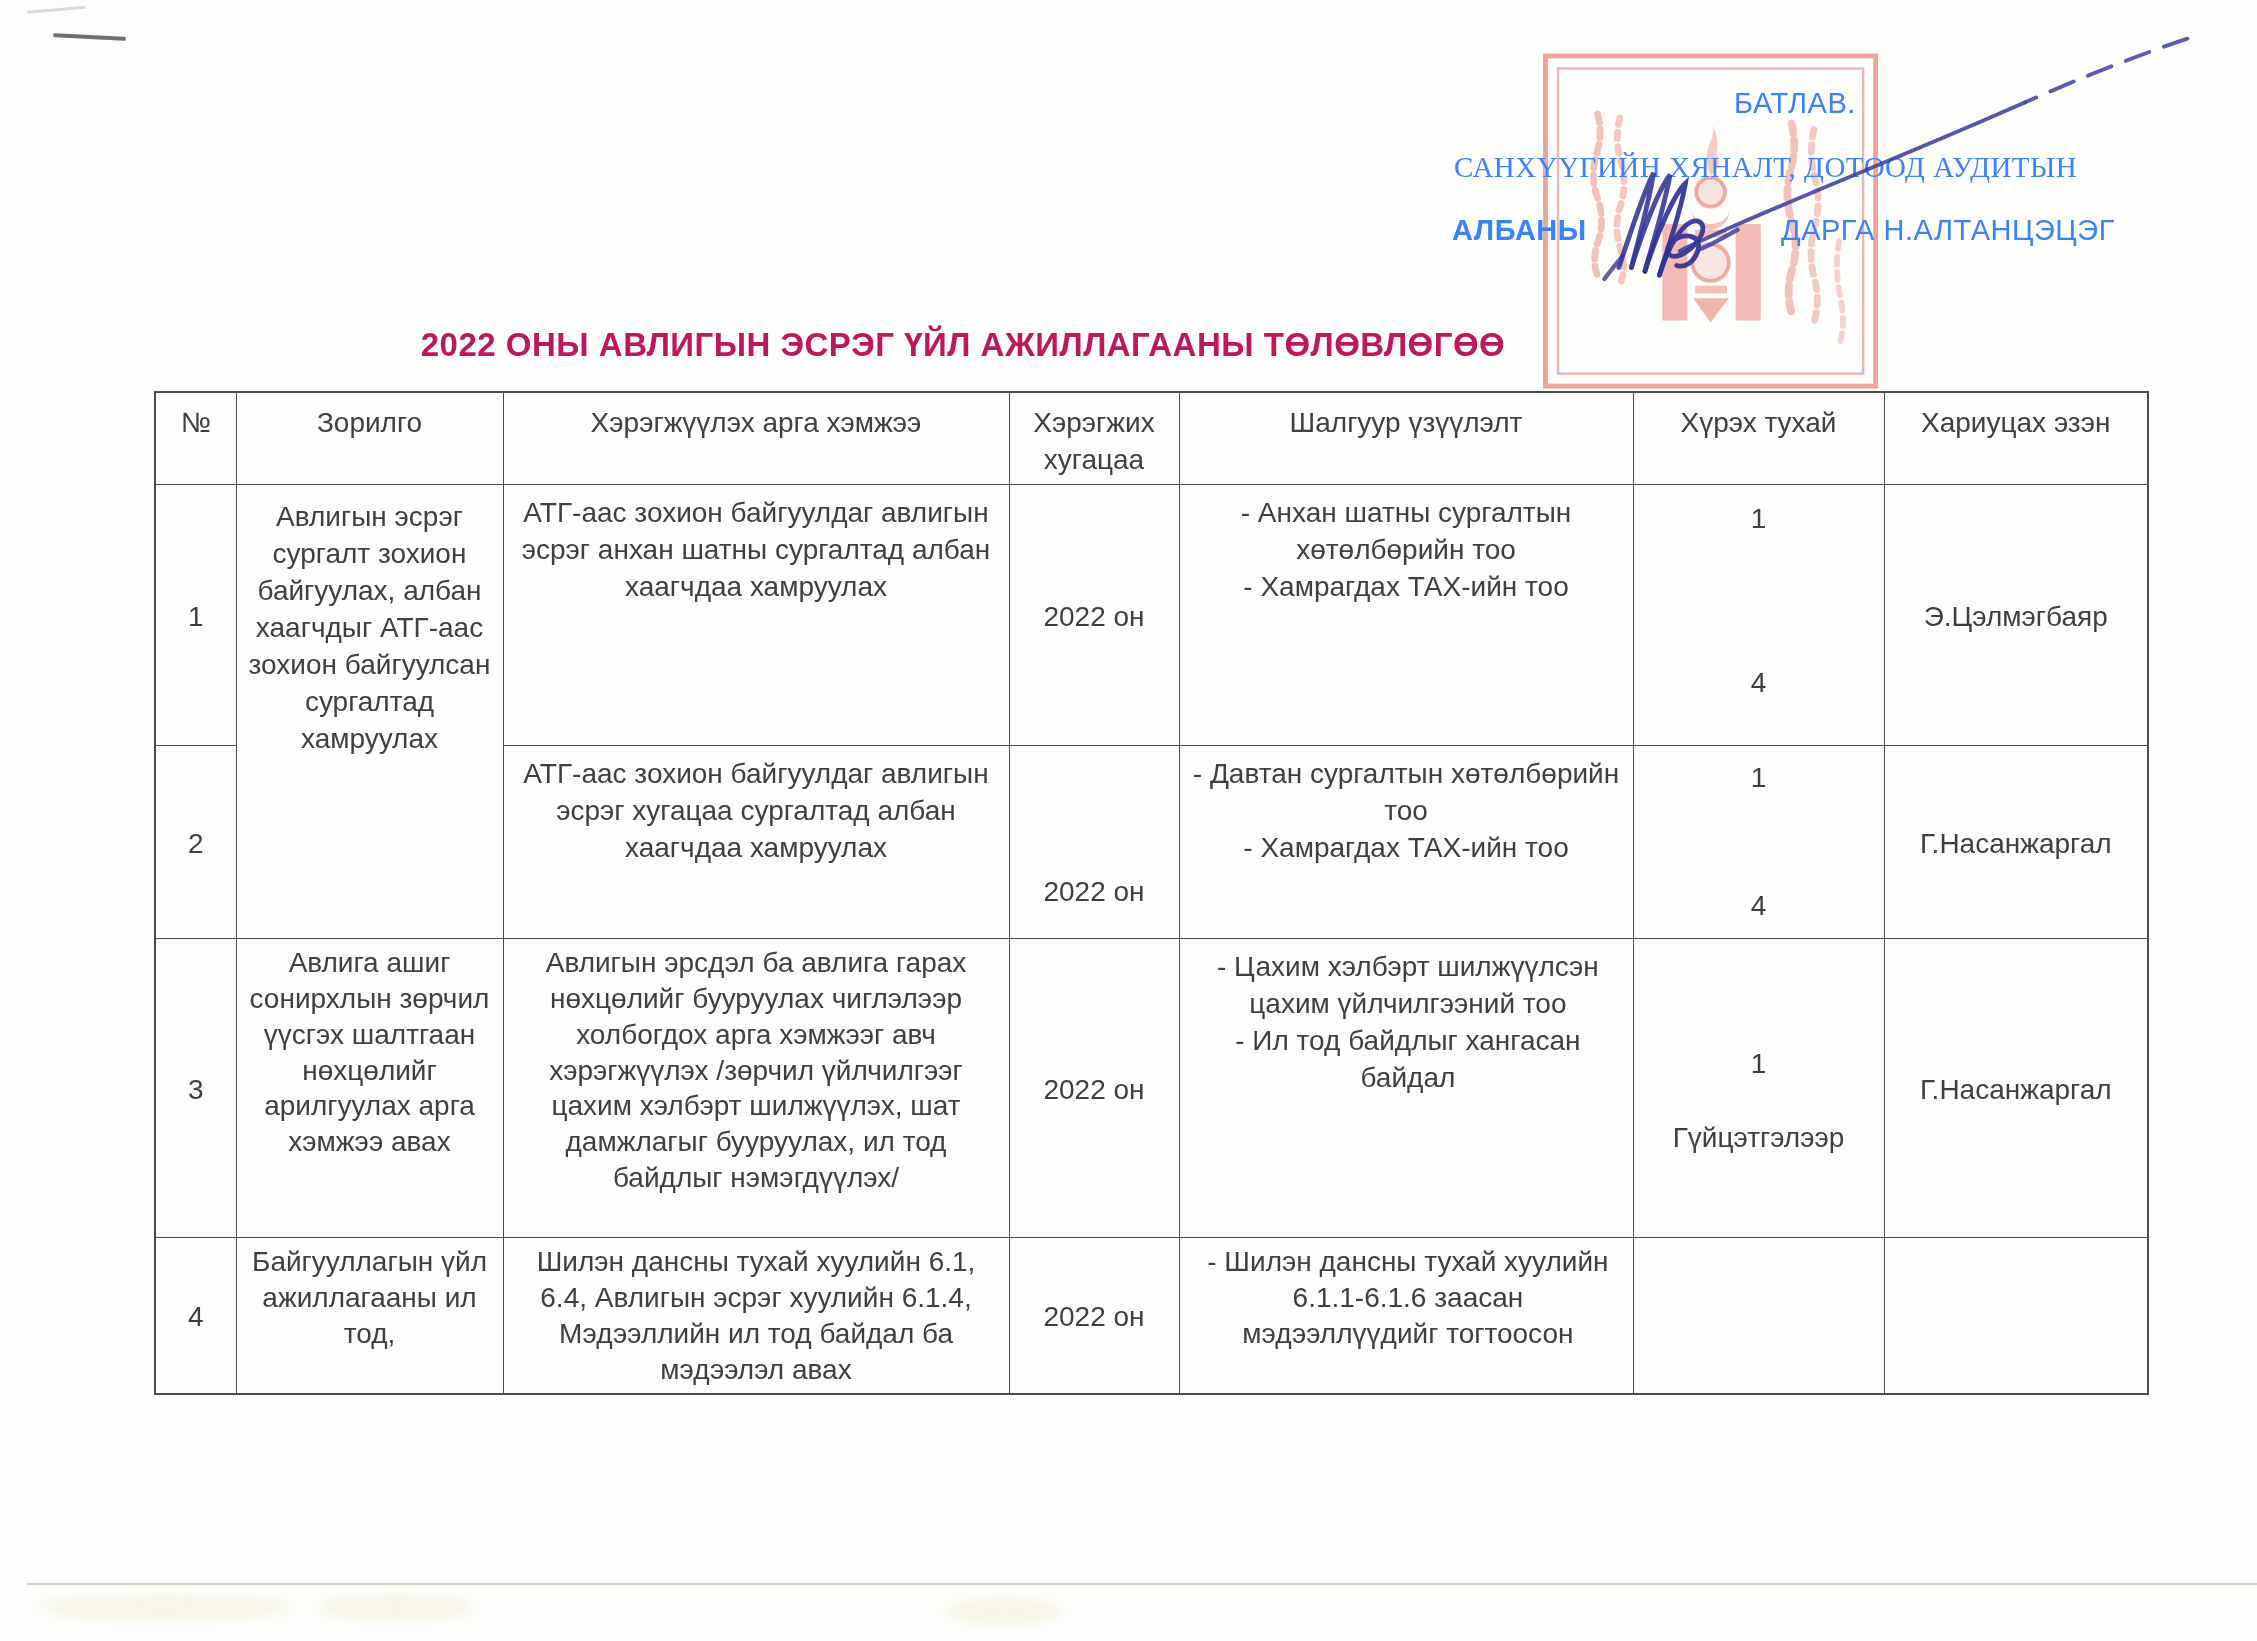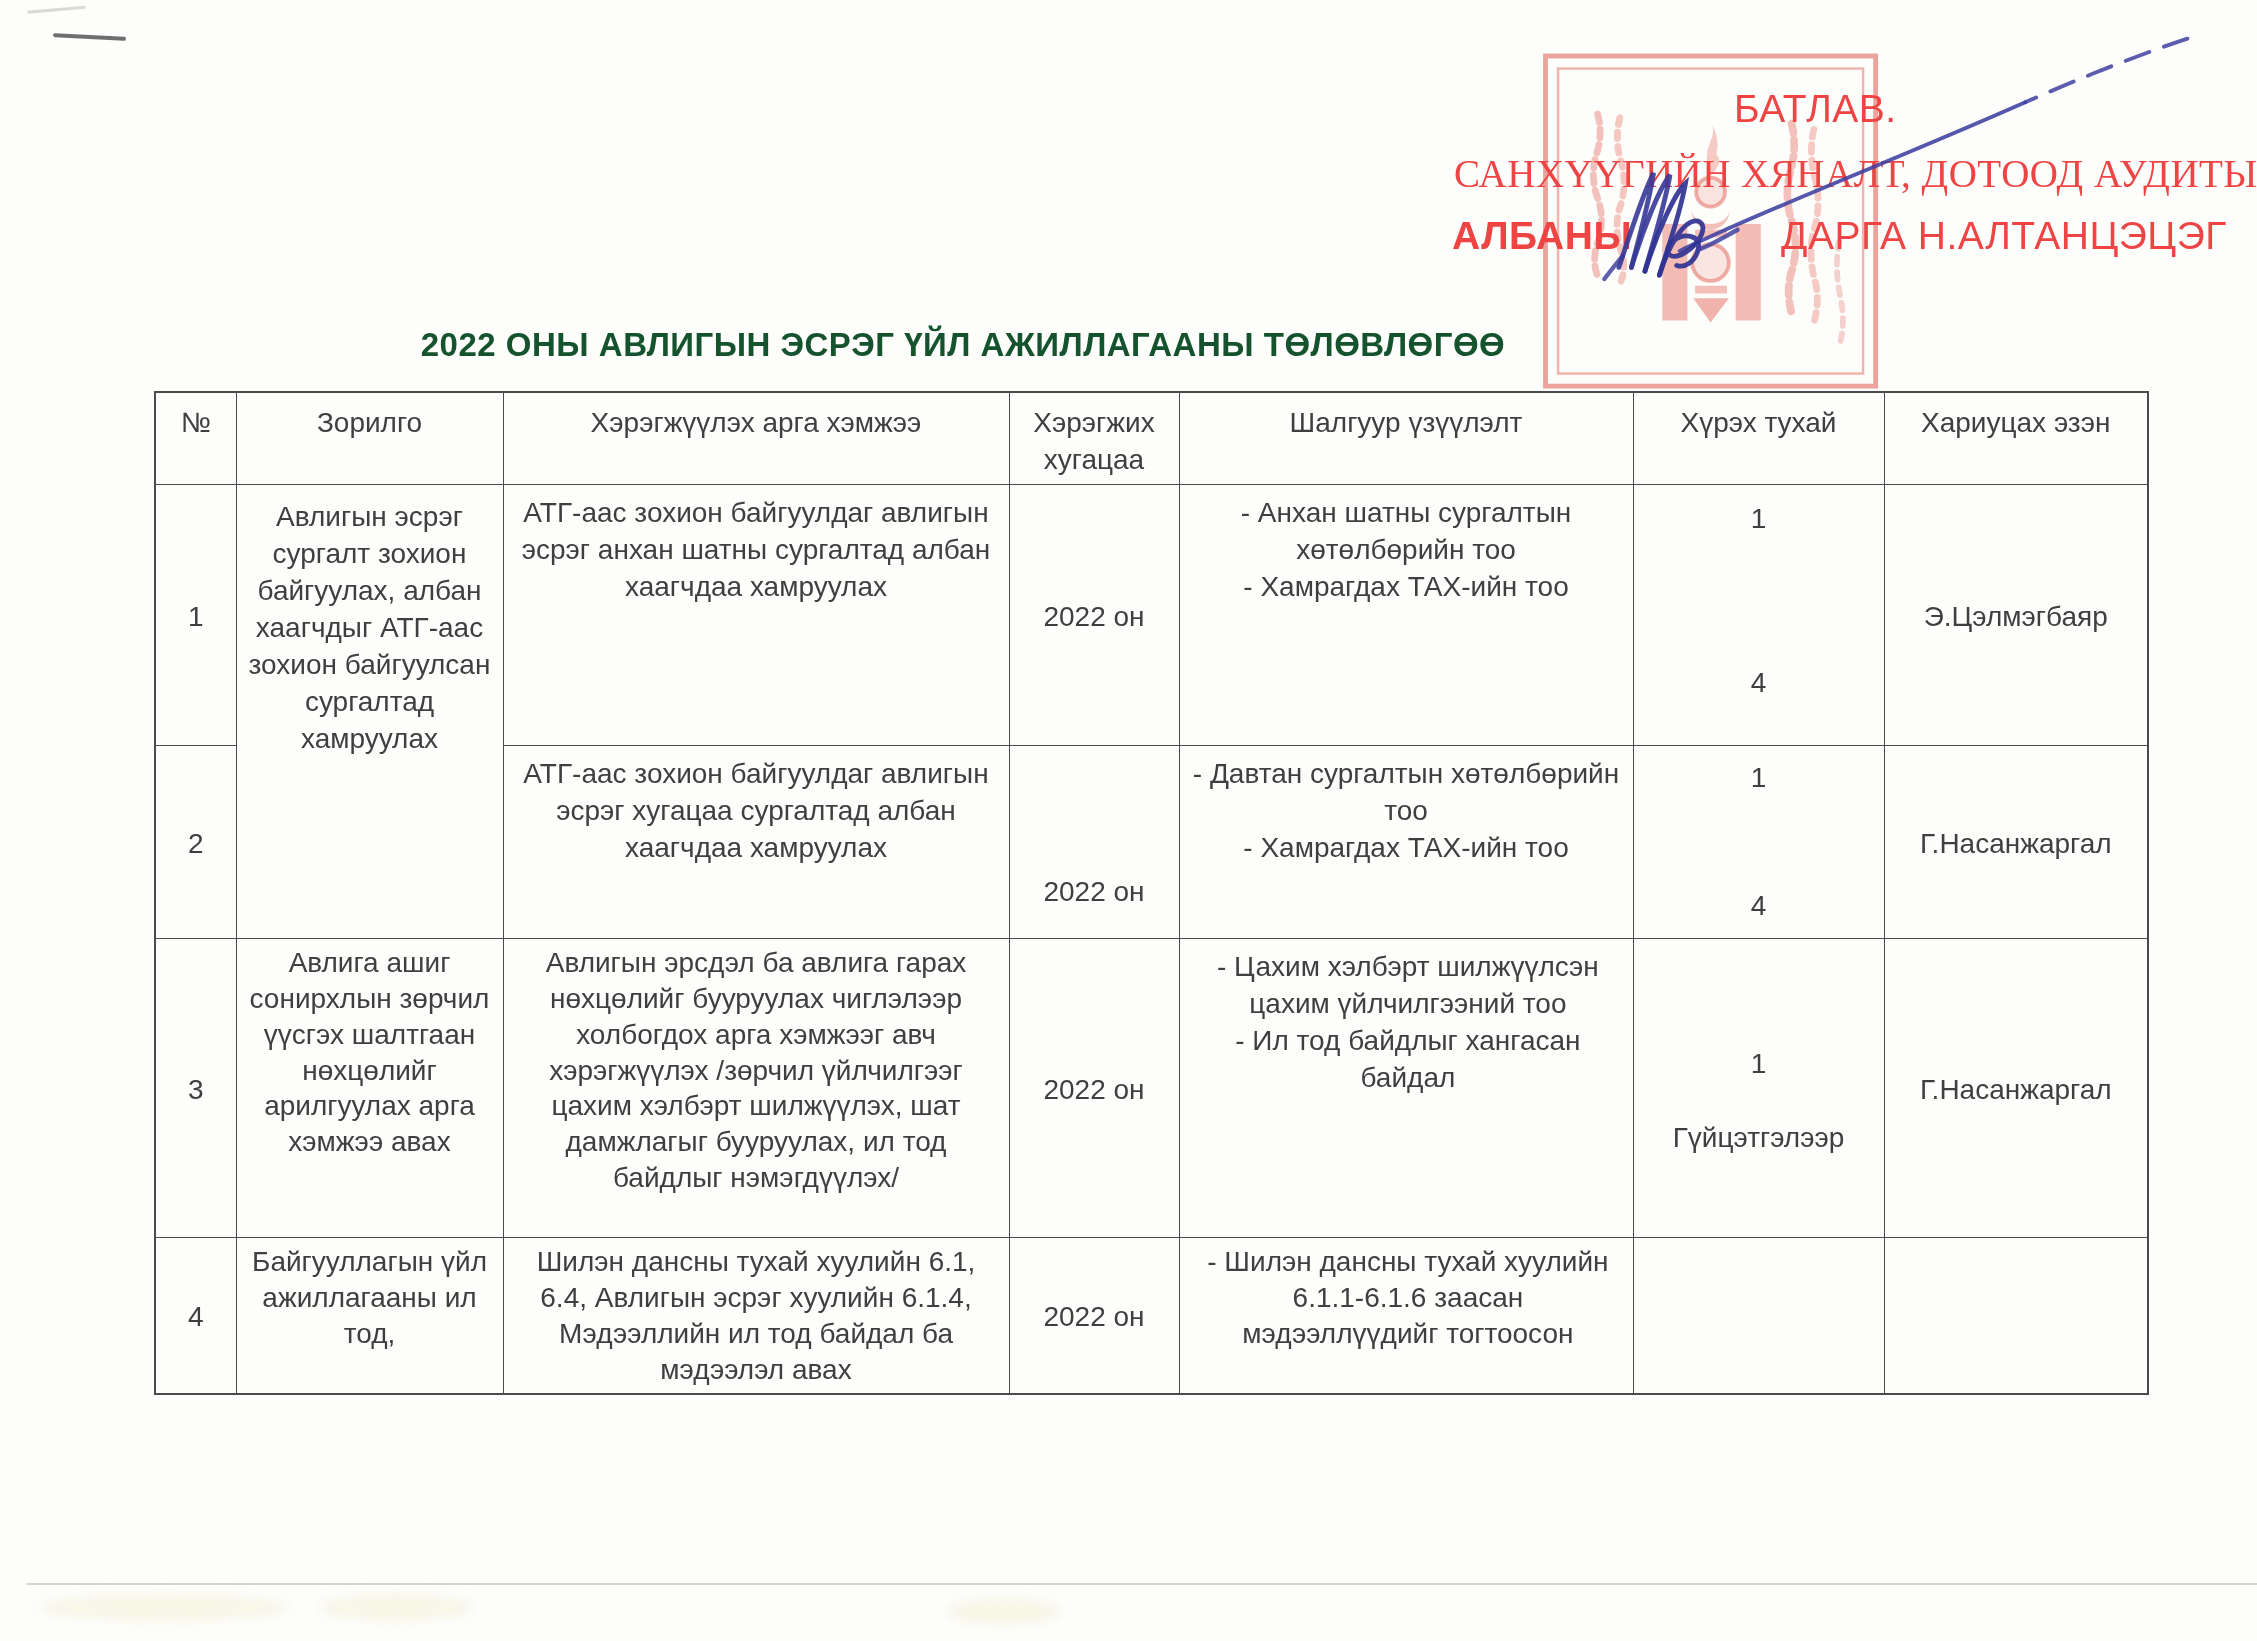--- a/index.html
+++ b/index.html
@@ -23,32 +23,32 @@
   .scan-line-bottom{
     position:absolute;left:27px;top:1583px;width:2230px;height:1.9px;
     background:rgba(186,183,171,.6);
   }
   .scan-smudge{
     position:absolute;top:1595px;height:25px;border-radius:50%;
     background:rgba(240,234,198,.4);filter:blur(5.8px);
   }
   
   .approval-line{
-    position:absolute;font-size:39px;letter-spacing:0.5px;color:#ef4444;
+    position:absolute;font-size:29px;letter-spacing:0.5px;color:#3b82f6;
     white-space:nowrap;
   }
   #apr1{left:1734px;top:87px;}
   #apr2{left:1454px;top:151px;font-family:Liberation Serif, serif;}
   #apr3a{left:1452px;top:214px;font-weight:bold;}
   #apr3b{left:1781px;top:214px;}
   
   .doc-title{
     position:absolute;left:0;top:326px;width:1926px;
     text-align:center;font-size:33px;font-weight:bold;
-    letter-spacing:0.5px;color:#14532d;
+    letter-spacing:0.5px;color:#be185d;
   }
   
   .stamp-svg,.sign-svg{position:absolute;left:0;top:0;pointer-events:none;}
   
   .table-wrap{position:absolute;left:154px;top:391px;}
   table.plan{
     border-collapse:collapse;table-layout:fixed;width:1993px;
     border:2.9px solid #4b4b4b;
   }
   table.plan td,table.plan th{

